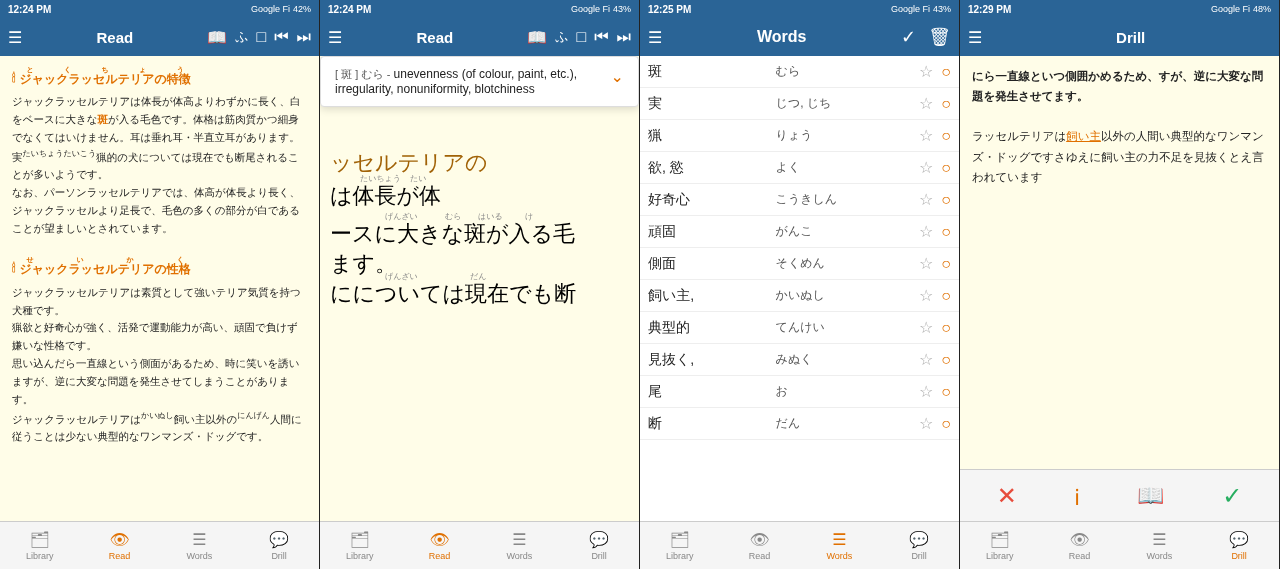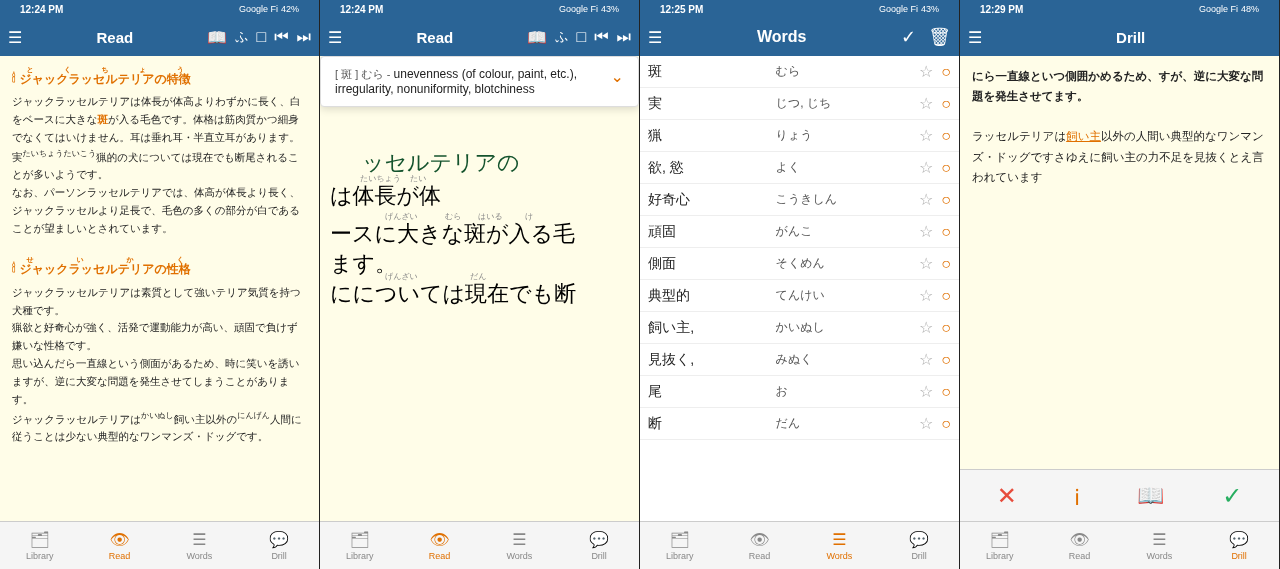--- a/index.html
+++ b/index.html
@@ -20,21 +20,21 @@
       border-right: 1px solid #222;
       overflow: hidden;
       background: #fff;
     }
 
     
     .status-bar {
       background: #2a6496;
       color: #fff;
       font-size: 10px;
-      padding: 2px 20px;
+      padding: 2px 8px;
       display: flex;
       justify-content: space-between;
       align-items: center;
       height: 18px;
     }
     .status-bar .time { font-weight: 600; font-size: 10px; }
     .status-bar .icons { display: flex; gap: 3px; align-items: center; font-size: 9px; }
 
     
     .nav-bar {
@@ -225,23 +225,22 @@
 
     .big-text-panel {
       background: #fffde8;
       padding: 8px 10px;
       height: 100%;
       overflow: hidden;
     }
     .big-text-line {
       font-size: 22px;
       line-height: 1.5;
-      color: #14532d;
+      color: #a16207;
       margin-bottom: 2px;
-      margin-left: 32px;
     }
   </style>
 </head>
 <body>
 
 <div class="phone-panel">
   <div class="status-bar">
     <span class="time">12:24 PM</span>
     <span class="icons">
       <span>Google Fi</span>
@@ -450,32 +449,32 @@
       <td class="word-kanji">側面</td>
       <td class="word-reading">そくめん</td>
       <td>
         <div class="word-actions">
           <span class="star-icon">☆</span>
           <span class="circle-icon">○</span>
         </div>
       </td>
     </tr>
           <tr>
+      <td class="word-kanji">飼い主,</td>
+      <td class="word-reading">かいぬし</td>
+      <td>
+        <div class="word-actions">
+          <span class="star-icon">☆</span>
+          <span class="circle-icon">○</span>
+        </div>
+      </td>
+    </tr>
+          <tr>
       <td class="word-kanji">典型的</td>
       <td class="word-reading">てんけい</td>
-      <td>
-        <div class="word-actions">
-          <span class="star-icon">☆</span>
-          <span class="circle-icon">○</span>
-        </div>
-      </td>
-    </tr>
-          <tr>
-      <td class="word-kanji">飼い主,</td>
-      <td class="word-reading">かいぬし</td>
       <td>
         <div class="word-actions">
           <span class="star-icon">☆</span>
           <span class="circle-icon">○</span>
         </div>
       </td>
     </tr>
           <tr>
       <td class="word-kanji">見抜く,</td>
       <td class="word-reading">みぬく</td>

